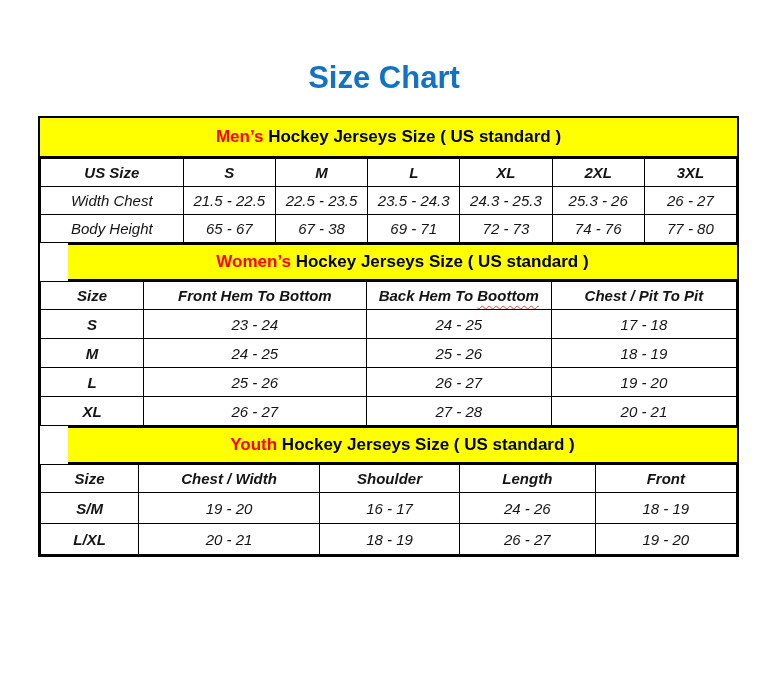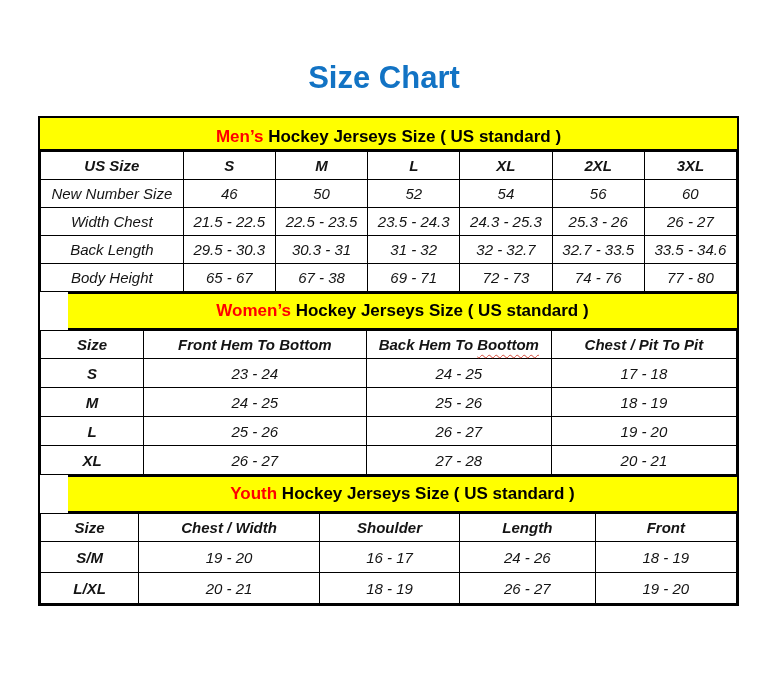--- a/index.html
+++ b/index.html
@@ -23,21 +23,21 @@
     width: 701px;
     margin-left: 38px;
     border: 2px solid #000;
     background: #fff;
   }
   .banner {
     background: #FFFF00;
     text-align: center;
     font-weight: bold;
     font-size: 17px;
-    padding: 9px 0 2px 0;
+    padding: 9px 0 9px 0;
     border-bottom: 2px solid #000;
     color: #000;
   }
   .banner.compact { padding: 7px 0; margin-left: 28px; }
   section + section .banner { border-top: 2px solid #000; }
   .banner .hl { color: #FF0000; }
   table {
     width: 100%;
     border-collapse: collapse;
     table-layout: fixed;
@@ -103,45 +103,27 @@
           <th>S</th>
           <th>M</th>
           <th>L</th>
           <th>XL</th>
           <th>2XL</th>
           <th>3XL</th>
         </tr>
       </thead>
       <tbody>
         <tr>
-          <td>New Number Size</td>
-          <td>46</td>
-          <td>50</td>
-          <td>52</td>
-          <td>54</td>
-          <td>56</td>
-          <td>60</td>
-        </tr>
-        <tr>
           <td>Width Chest</td>
           <td>21.5 - 22.5</td>
           <td>22.5 - 23.5</td>
           <td>23.5 - 24.3</td>
           <td>24.3 - 25.3</td>
           <td>25.3 - 26</td>
           <td>26 - 27</td>
-        </tr>
-        <tr>
-          <td>Back Length</td>
-          <td>29.5 - 30.3</td>
-          <td>30.3 - 31</td>
-          <td>31 - 32</td>
-          <td>32 - 32.7</td>
-          <td>32.7 - 33.5</td>
-          <td>33.5 - 34.6</td>
         </tr>
         <tr>
           <td>Body Height</td>
           <td>65 - 67</td>
           <td>67 - 38</td>
           <td>69 - 71</td>
           <td>72 - 73</td>
           <td>74 - 76</td>
           <td>77 - 80</td>
         </tr>

